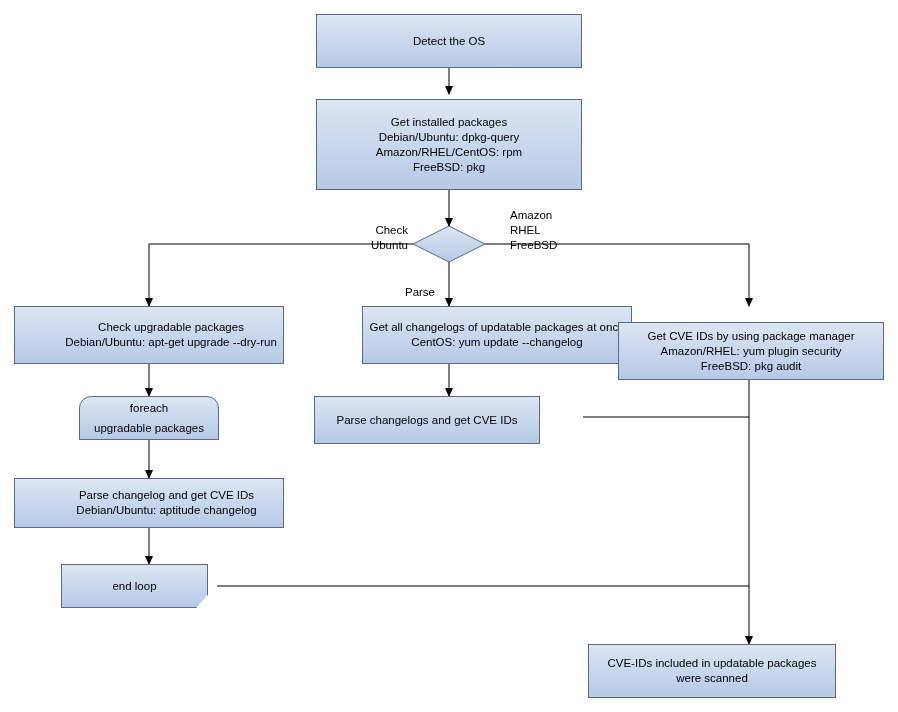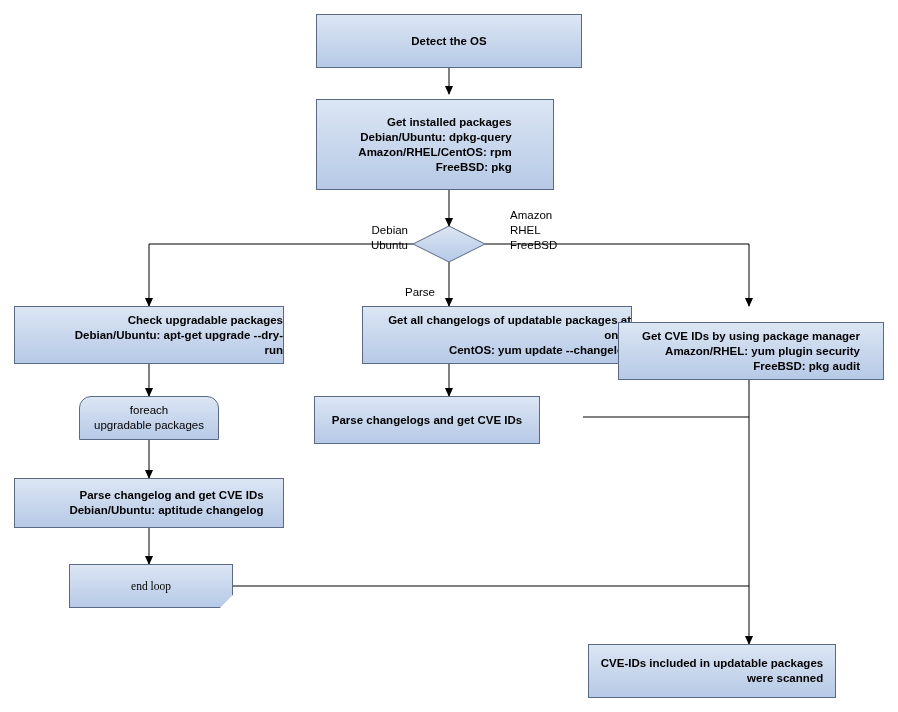--- a/index.html
+++ b/index.html
@@ -21,36 +21,35 @@
     height: 712px;
   }
   .node {
     position: absolute;
     box-sizing: border-box;
     border: 1px solid #5a6a86;
     background: linear-gradient(to bottom, #dce6f4 0%, #b6c9e6 100%);
     color: #000000;
     font-size: 11.5px;
     line-height: 15px;
-    text-align: right;
+    text-align: center;
     display: flex;
     align-items: center;
     justify-content: center;
     white-space: pre-line;
     z-index: 3;
-    font-weight: bold;
   }
   .loopnode {
     position: absolute;
     box-sizing: border-box;
     background: linear-gradient(to bottom, #dce6f4 0%, #b6c9e6 100%);
     border: 1px solid #5a6a86;
     color: #000;
     font-size: 11.5px;
-    line-height: 15px;
+    line-height: 20px;
     text-align: center;
     display: flex;
     align-items: center;
     justify-content: center;
     white-space: pre-line;
     z-index: 3;
   }
   .loop-top {
     border-radius: 12px 12px 0 0;
     -webkit-clip-path: polygon(0 0, 100% 0, 100% 100%, 0 100%);
@@ -119,35 +118,35 @@
 
   <path d="M583,417 L749,417" stroke="#000" stroke-width="1" fill="none"></path>
 
   <path d="M217,586 L749,586" stroke="#000" stroke-width="1" fill="none"></path>
 </svg>
 
 <div class="node" style="left:316px; top:14px; width:266px; height:54px;">
   <span>Detect the OS</span>
 </div>
 
-<div class="node" style="left:316px; top:99px; width:238px; height:91px;">
+<div class="node" style="left:316px; top:99px; width:266px; height:91px;">
   <span>Get installed packages
 Debian/Ubuntu: dpkg-query
 Amazon/RHEL/CentOS: rpm
 FreeBSD: pkg</span>
 </div>
 
 <div class="diamond" style="left:413px; top:226px;">
   <svg class="dshape" viewBox="0 0 72 36" xmlns="http://www.w3.org/2000/svg">
     <polygon points="36,0 72,18 36,36 0,18" fill="url(#nodegrad)" stroke="#5a6a86" stroke-width="1"></polygon>
   </svg>
 </div>
 
 <div class="edgelabel lbl-left" style="left:340px; top:208px; width:68px;">
-  <span>Debian
+  <span>Check
 Ubuntu</span>
 </div>
 
 <div class="edgelabel lbl-right" style="left:494px; top:193px; width:80px;margin-left:16px;">
   <span>Amazon
 RHEL
 FreeBSD</span>
 </div>
 
 <div class="edgelabel lbl-center" style="left:390px; top:270px; width:60px;">
@@ -177,20 +176,20 @@
 
 <div class="node" style="left:314px; top:396px; width:226px; height:48px;">
   <span>Parse changelogs and get CVE IDs</span>
 </div>
 
 <div class="node" style="left:14px; top:478px; width:270px; height:50px;padding-left:35px;">
   <span>Parse changelog and get  CVE IDs
 Debian/Ubuntu: aptitude changelog</span>
 </div>
 
-<div class="loopnode loop-bottom" style="left:69px; top:564px; width:164px; height:44px;font-family:Liberation Serif, serif;">
+<div class="loopnode loop-bottom" style="left:61px; top:564px; width:147px; height:44px;">
   <span>end loop</span>
 </div>
 
 <div class="node" style="left:588px; top:644px; width:248px; height:54px;">
   <span>CVE-IDs included in updatable packages
 were scanned</span>
 </div>
 
 </body></html>

